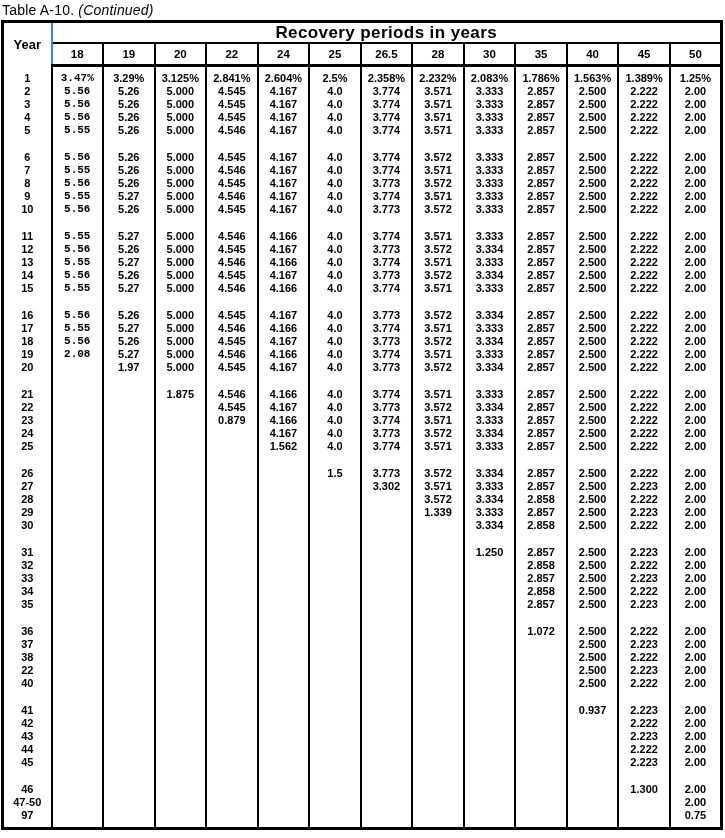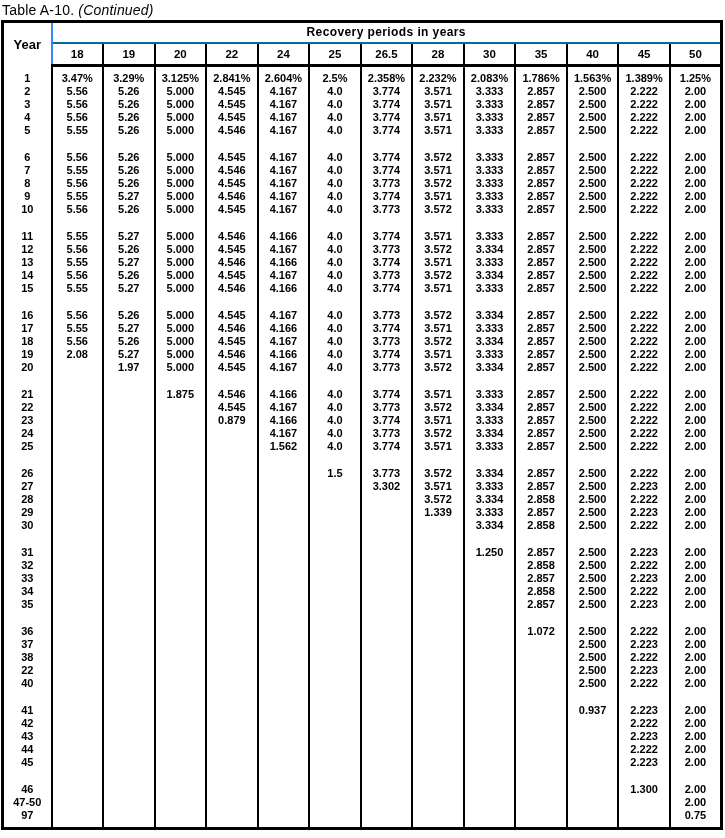--- a/index.html
+++ b/index.html
@@ -46,34 +46,34 @@
     line-height: 13px;
     overflow: hidden;
     white-space: nowrap;
   }
   th.year-header {
     font-size: 13px;
     border-right: 2px solid #3b82f6;
     border-left: none;
   }
   th.span-header {
-    border-bottom: 2px solid #0369a1;
+    border-bottom: 2px solid #000000;
     height: 19px;
     line-height: 19px;
-    font-size: 12px;
+    font-size: 17px;
     letter-spacing: 0.4px;
   }
   tr.col-num-row th {
     border-bottom: 3px solid #000;
     height: 20px;
     line-height: 20px;
     font-size: 11.5px;
   }
   tbody th { border-left: none; border-right: 2px solid #000; font-size: 11px; }
-  tbody td:first-of-type { border-left: none; }
+  tbody td:first-of-type { border-left: none; font-family: Liberation Mono, monospace; }
   tr.spacer-row th, tr.spacer-row td { height: 14px; line-height: 14px; }
   tr.pad-row th, tr.pad-row td { height: 5px; line-height: 5px; }
 </style>
 </head>
 <body>
 
 <div class="page">
   <div class="doc-title">
     <span>Table A-10.</span>
     <span class="cont">(Continued)</span>

